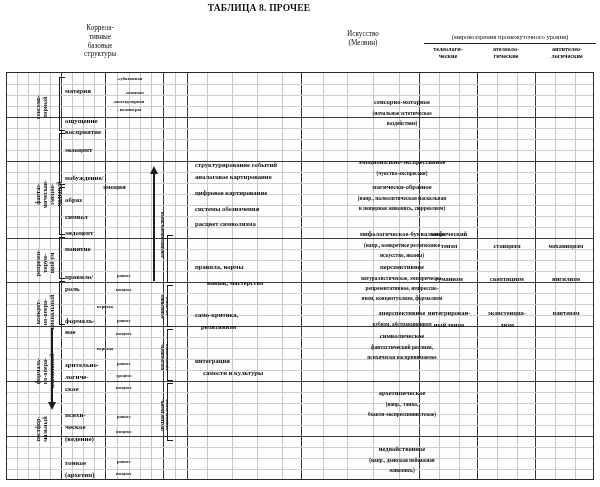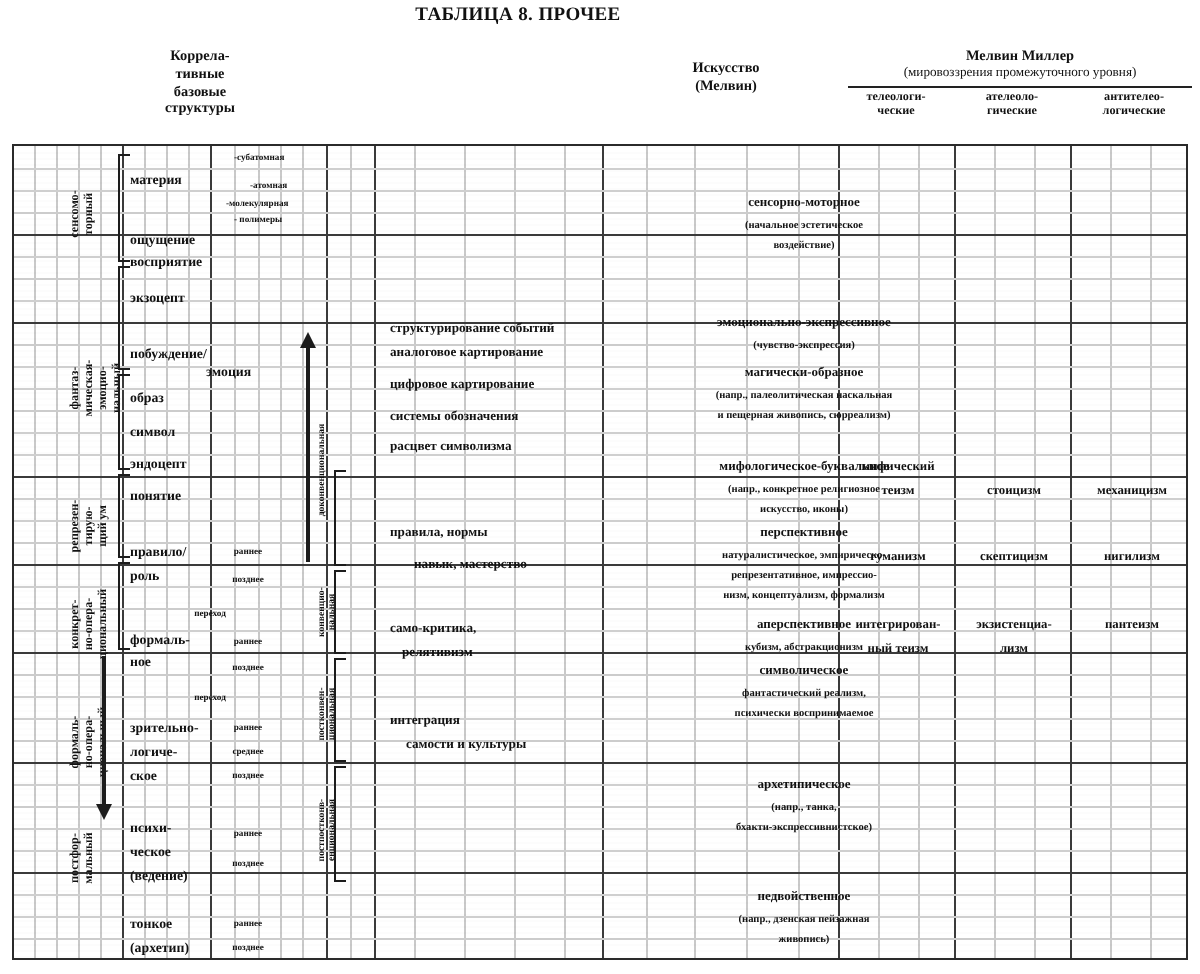--- a/index.html
+++ b/index.html
@@ -15,21 +15,21 @@
   
   .doc-title{
     position:absolute;left:0;top:3px;width:518px;
     text-align:center;font-size:9.5px;font-weight:bold;
     letter-spacing:.2px;
   }
 
   
   .colhead{
     position:absolute;text-align:center;font-size:7.2px;
-    font-weight:bold;line-height:1.22;
+    font-weight:normal;line-height:1.22;
   }
   .miller-sub{
     position:absolute;text-align:center;font-size:6.1px;
     font-weight:bold;line-height:1.15;
   }
   .miller-rule{
     position:absolute;height:1px;background:#222;
   }
 
   
@@ -124,21 +124,20 @@
   </div>
 
   <div class="colhead" style="left:178px;top:38px;width:140px;">
   </div>
 
   <div class="colhead" style="left:318px;top:30px;width:90px;">
     <div>Искусство</div>
     <div>(Мелвин)</div>
   </div>
 
-  <div class="colhead" style="left:424px;top:24px;width:172px;">Мелвин Миллер</div>
   <div class="colhead" style="left:420px;top:33px;width:180px;font-weight:normal;font-size:6.6px;">(мировоззрения промежуточного уровня)</div>
   <div class="miller-rule" style="left:424px;top:43px;width:172px;"></div>
 
   <div class="miller-sub" style="left:420px;top:46px;width:56px;">
     <div>телеологи-</div>
     <div>ческие</div>
   </div>
   <div class="miller-sub" style="left:478px;top:46px;width:56px;">
     <div>ателеоло-</div>
     <div>гические</div>

